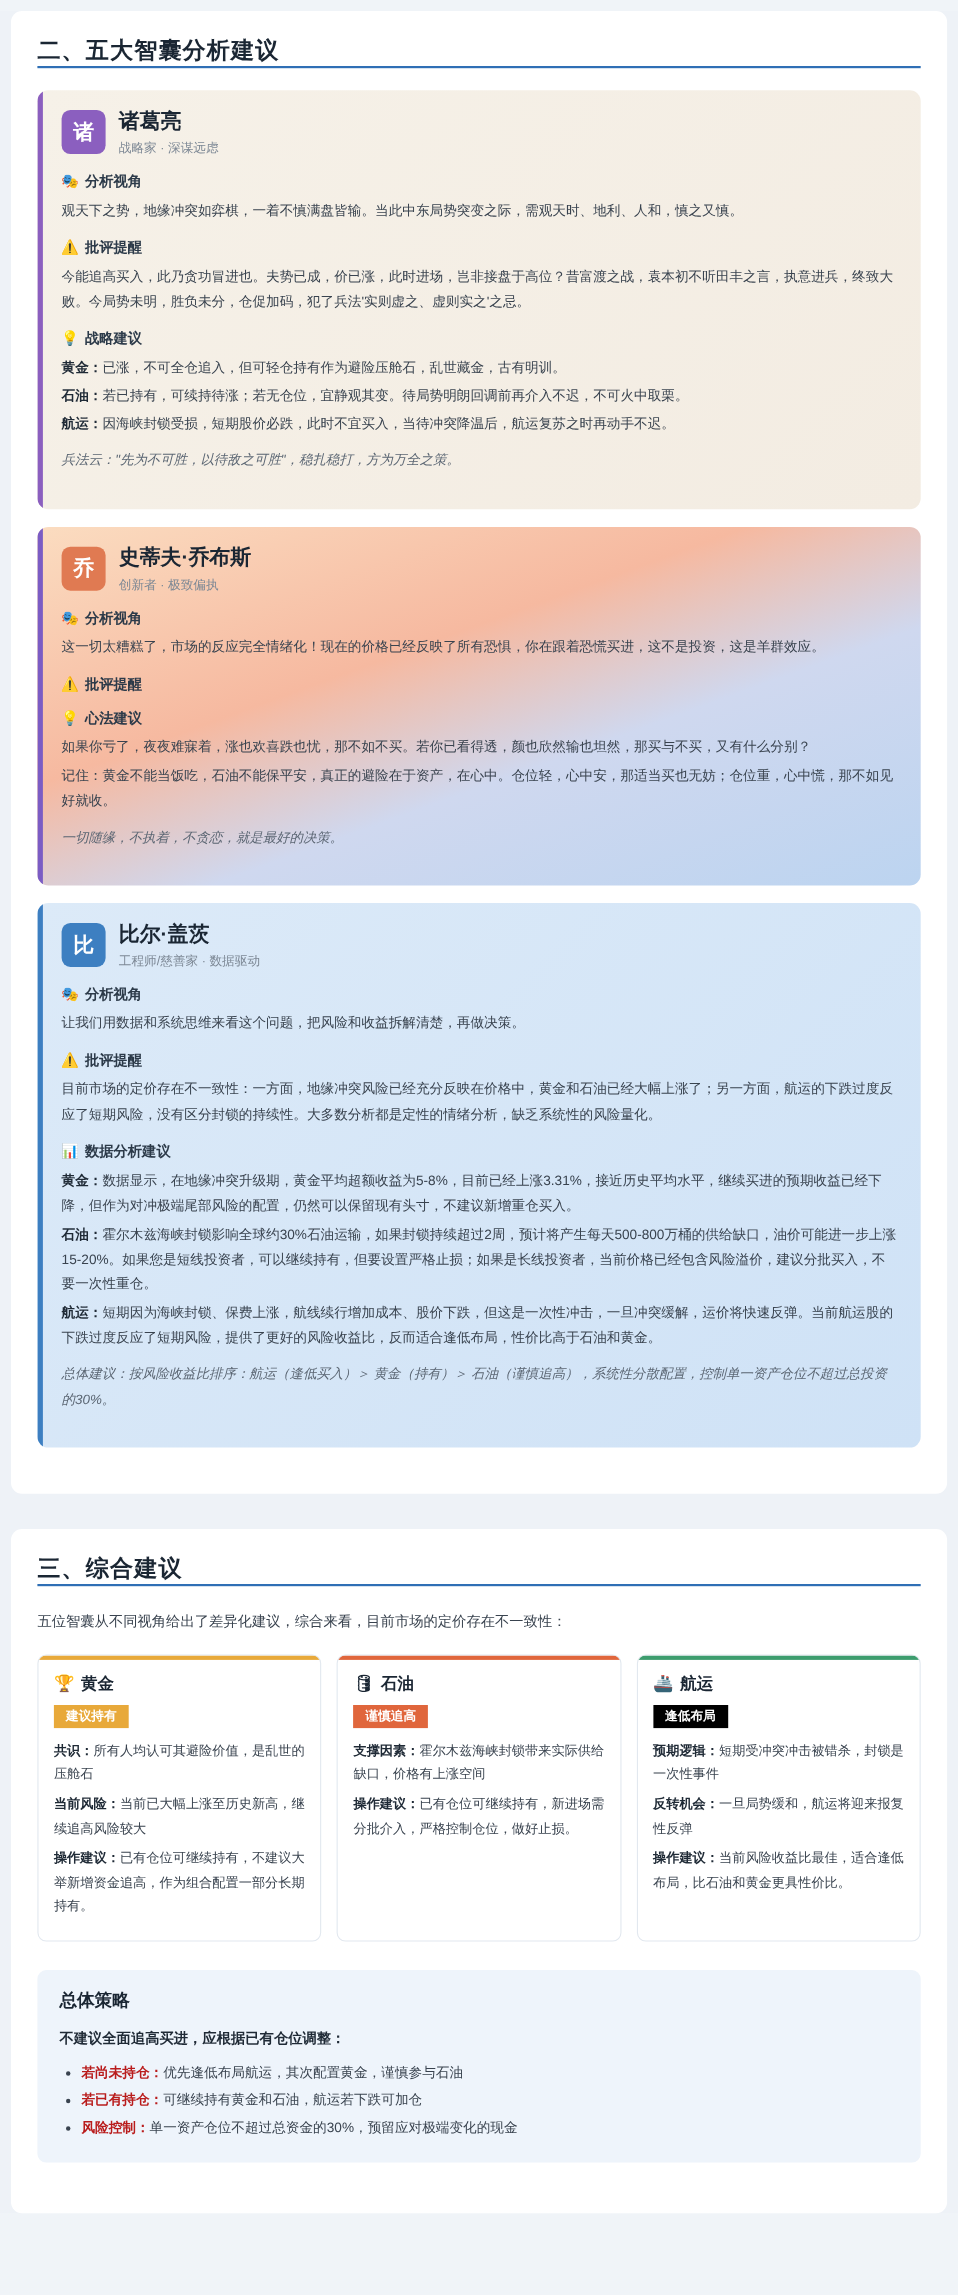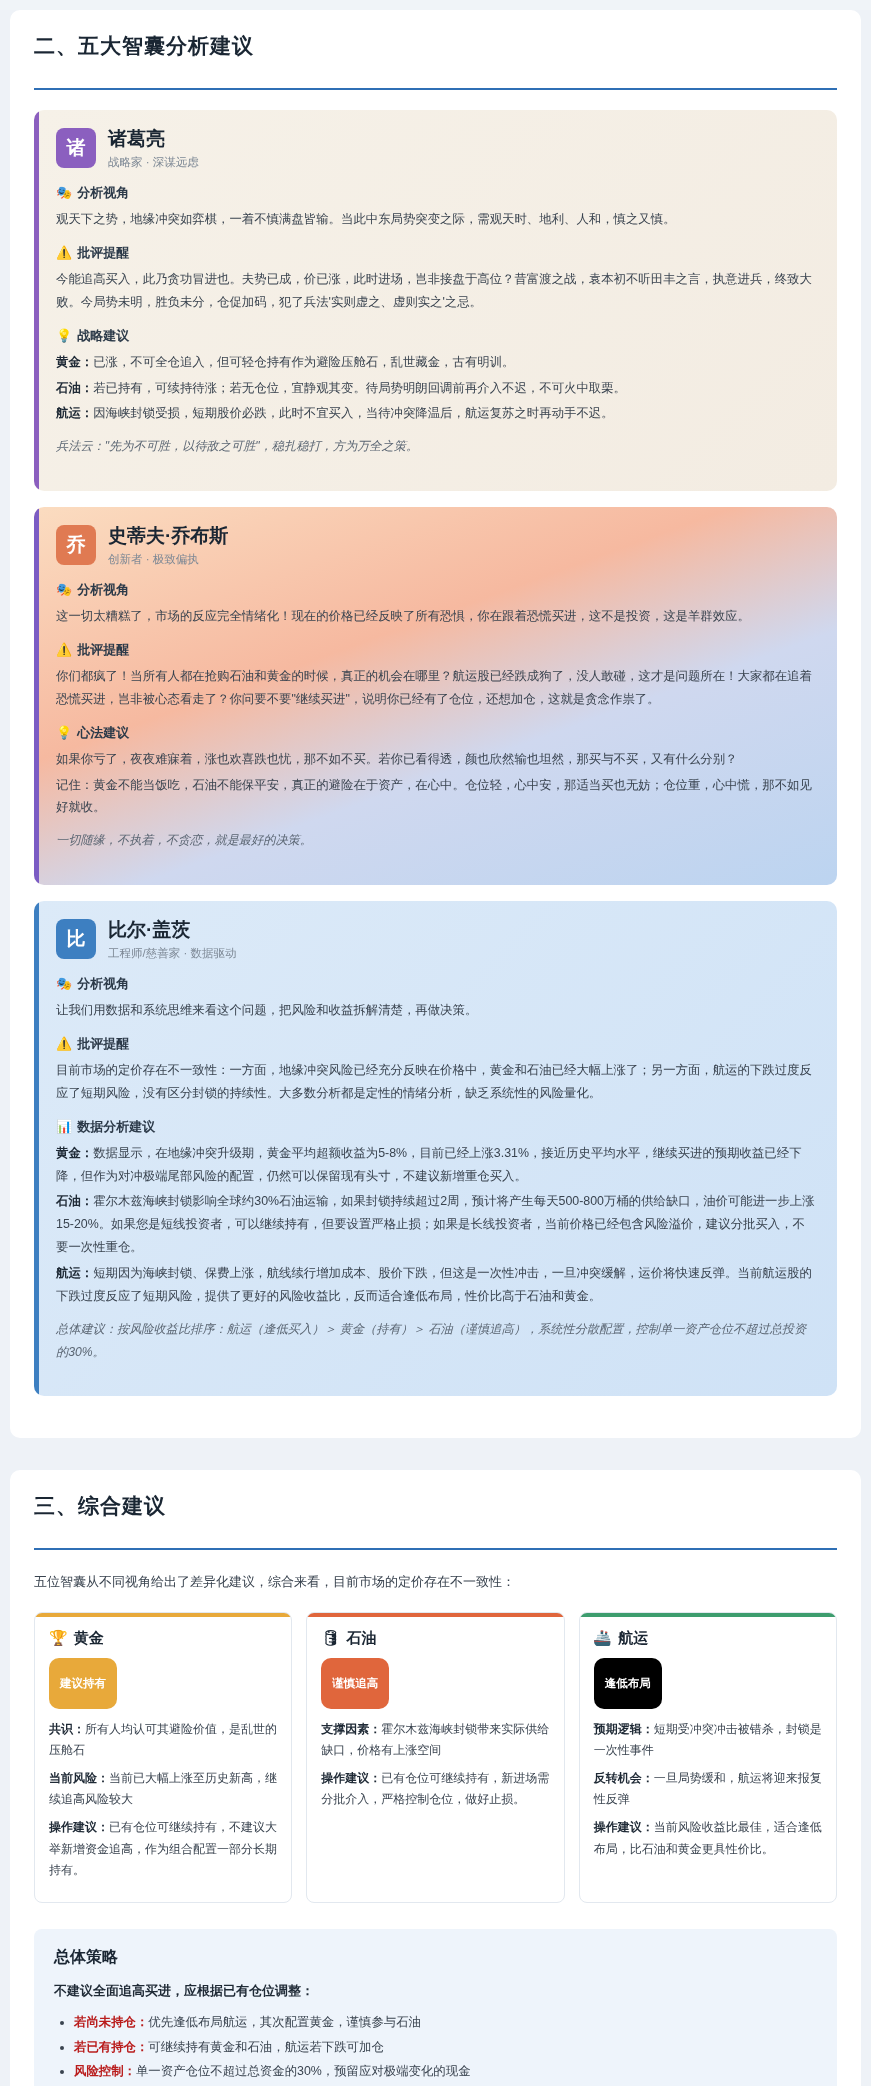--- a/index.html
+++ b/index.html
@@ -18,21 +18,21 @@
     background:#ffffff;
     border-radius: 10px;
     margin: 0 10px 18px 10px;
     padding: 22px 24px 26px 24px;
   }
   .section-card.first { margin-top: 10px; }
   .section-title {
     font-size: 21px;
     font-weight: bold;
     color:#1a2633;
-    padding-bottom: 28px;
+    padding-bottom: 0;
     border-bottom: 2px solid #2f6fb5;
     margin-bottom: 20px;
     letter-spacing: 1px;
   }
 
   
   .advisor {
     border-radius: 10px;
     padding: 18px 20px 20px 22px;
     margin-bottom: 16px;
@@ -89,21 +89,21 @@
   .asset-gold .asset-top { background:#e8a93a; }
   .asset-oil .asset-top { background:#e0663c; }
   .asset-ship .asset-top { background:#3d9d6e; }
   .asset-inner { padding:12px 14px 0 14px; }
   .asset-name {
     font-size:15px; font-weight:bold; color:#1a2633; margin-bottom:10px;
     display:flex; align-items:center; gap:6px;
   }
   .pill {
     display:inline-block; font-size:11.5px; font-weight:bold; color:#fff;
-    border-radius:10px; padding:18px 11px; margin-bottom:10px;text-align:center;
+    border-radius:0; padding:3px 11px; margin-bottom:10px;text-align:center;
   }
   .pill-gold { background:#e8a93a; }
   .pill-oil { background:#e0663c; }
   .pill-ship { background:#000000; }
   .asset-body { font-size:12px; line-height:1.8; color:#39434f; }
   .asset-body p { margin:0 0 6px 0; }
   .asset-body b { color:#1f2a36; }
 
   
   .strategy {
@@ -186,21 +186,20 @@
           <span>分析视角</span>
         </div>
         <div class="block-body">这一切太糟糕了，市场的反应完全情绪化！现在的价格已经反映了所有恐惧，你在跟着恐慌买进，这不是投资，这是羊群效应。</div>
       </div>
 
       <div class="block">
         <div class="block-title">
           <span>⚠️</span>
           <span>批评提醒</span>
         </div>
-        <div class="block-body">你们都疯了！当所有人都在抢购石油和黄金的时候，真正的机会在哪里？航运股已经跌成狗了，没人敢碰，这才是问题所在！大家都在追着恐慌买进，岂非被心态看走了？你问要不要"继续买进"，说明你已经有了仓位，还想加仓，这就是贪念作祟了。</div>
       </div>
 
       <div class="block">
         <div class="block-title">
           <span>💡</span>
           <span>心法建议</span>
         </div>
         <div class="block-body">
           <p>如果你亏了，夜夜难寐着，涨也欢喜跌也忧，那不如不买。若你已看得透，颜也欣然输也坦然，那买与不买，又有什么分别？</p>
           <p>记住：黄金不能当饭吃，石油不能保平安，真正的避险在于资产，在心中。仓位轻，心中安，那适当买也无妨；仓位重，心中慌，那不如见好就收。</p>

